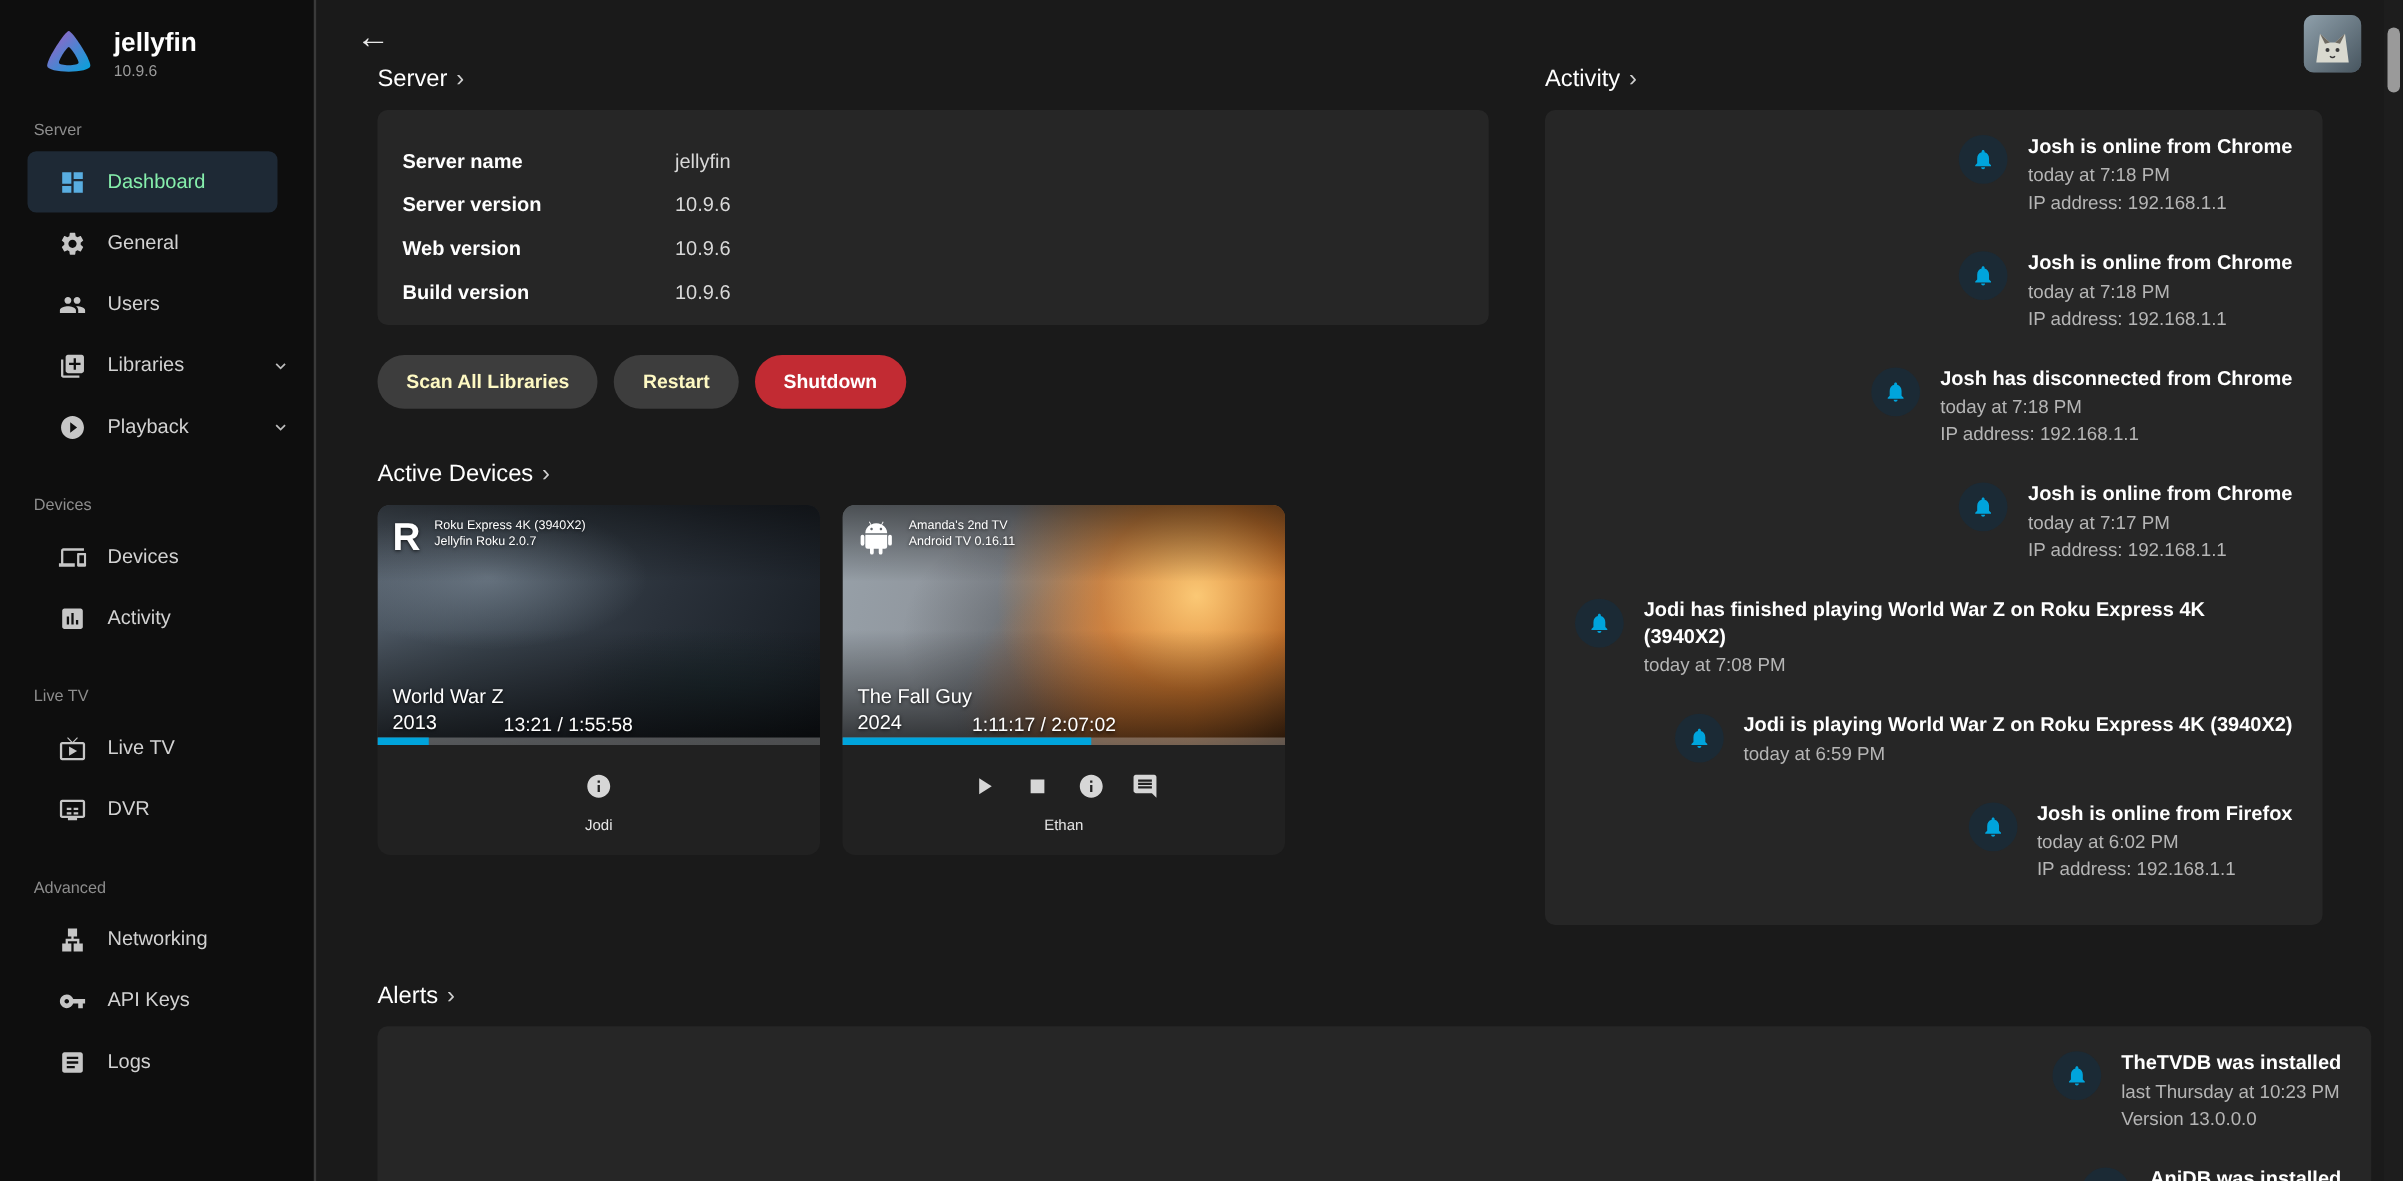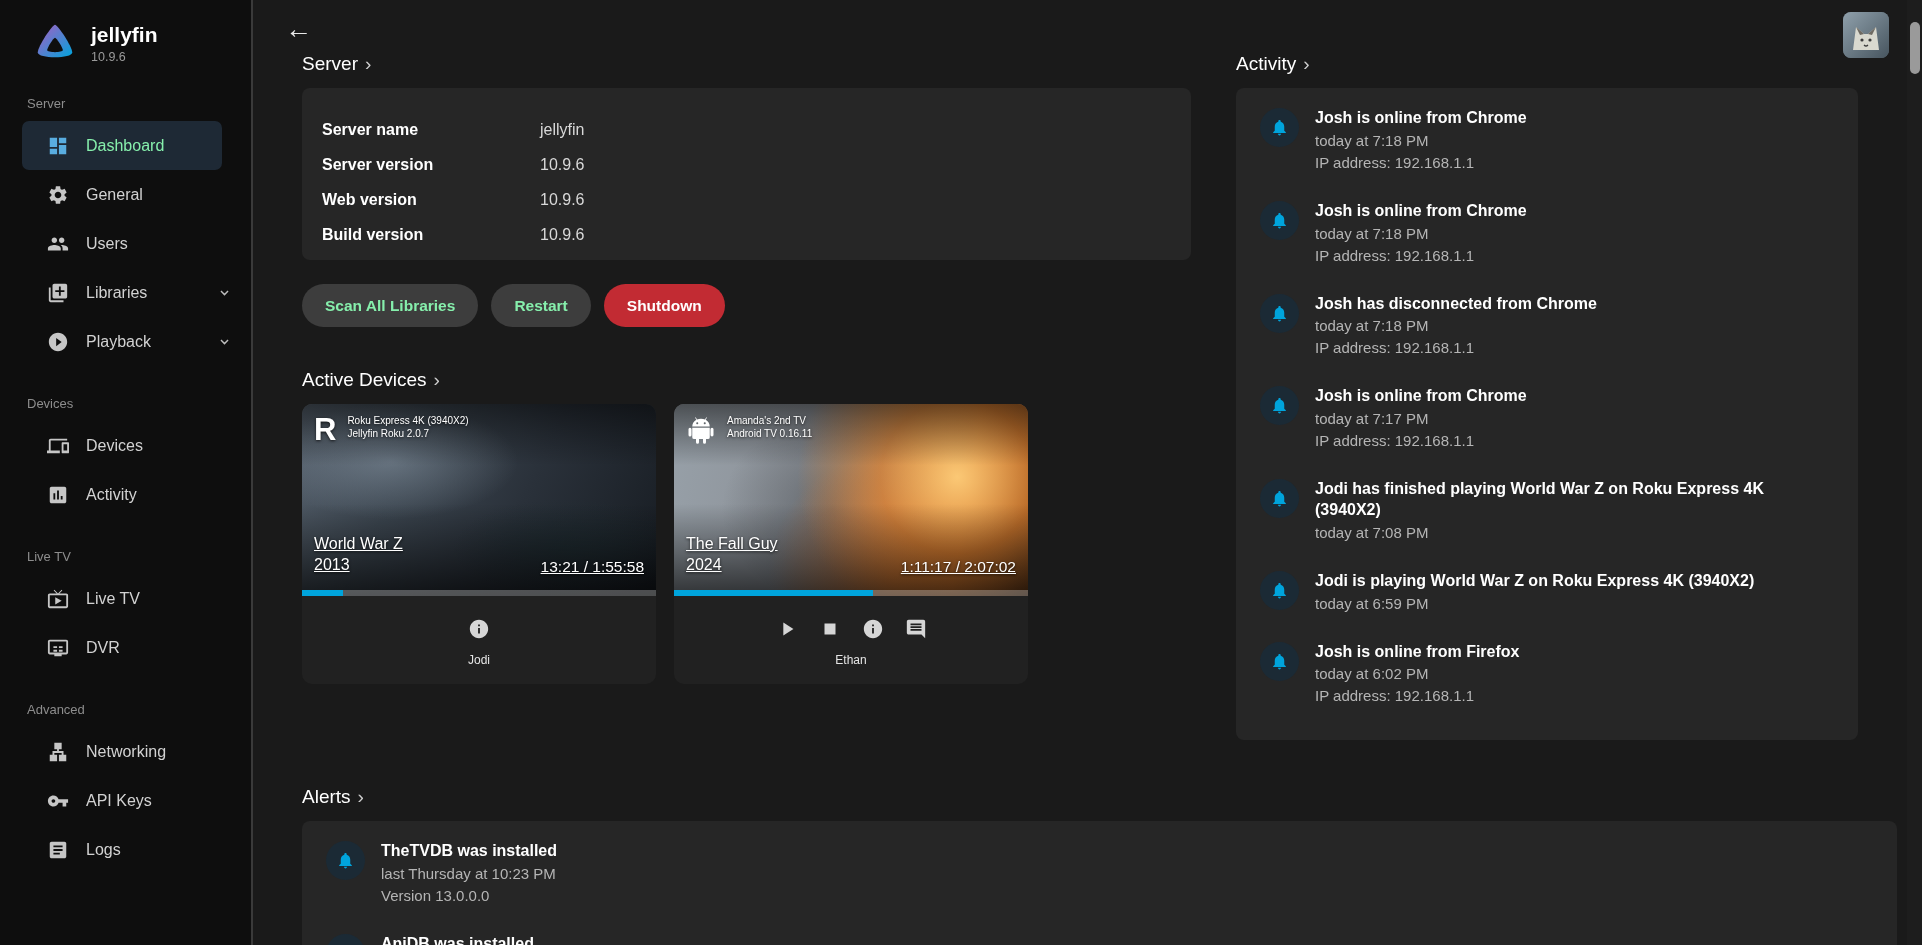--- a/index.html
+++ b/index.html
@@ -65,21 +65,21 @@
   .card { background: #262626; border-radius: 8px; }
 
   .info-card { padding: 16px 20px; }
   .info-row { display: flex; align-items: flex-end; height: 35px; font-size: 16px; }
   .info-label { width: 218px; font-weight: 700; flex: none; }
   .info-value { color: #d8d8d8; }
 
   .actions { display: flex; gap: 13px; margin-top: 24px; }
   .btn {
     height: 43px; padding: 0 23px; border: none; border-radius: 22px;
-    background: #3d3d3d; color: #86efac; font-size: 15.5px; font-weight: 700;
+    background: #3d3d3d; color: #fef9c3; font-size: 15.5px; font-weight: 700;
     font-family: inherit; cursor: pointer;
   }
   .btn.danger { background: #c22b33; color: #fff; }
 
   .devices-section { margin-top: 42px; }
   .device-cards { display: flex; gap: 18px; }
   .device-card { width: 354px; background: #212121; border-radius: 10px; overflow: hidden; }
   .device-art { height: 192px; position: relative; }
   .art-wwz { background:
     radial-gradient(ellipse 60% 50% at 25% 30%, rgba(150,165,180,.45), transparent 60%),
@@ -89,33 +89,33 @@
     radial-gradient(circle at 80% 38%, rgba(255,205,120,.95), rgba(240,140,50,.6) 25%, transparent 52%),
     radial-gradient(circle at 62% 90%, rgba(255,120,30,.5), transparent 45%),
     radial-gradient(ellipse 45% 70% at 45% 55%, rgba(90,95,100,.8), transparent 70%),
     linear-gradient(100deg, #97a0a8 0%, #8d9299 35%, #a67a52 65%, #b06a33 80%, #5d3418 100%); }
   .art-shade { position: absolute; inset: 0;
     background: linear-gradient(180deg, rgba(0,0,0,.5) 0%, rgba(0,0,0,0) 32%, rgba(0,0,0,0) 52%, rgba(0,0,0,.68) 100%); }
   .art-top { position: absolute; top: 0; left: 0; right: 0; padding: 10px 12px; display: flex; gap: 11px; align-items: flex-start; }
   .platform-glyph { font-size: 31px; font-weight: 700; line-height: 1; color: #fff; text-shadow: 0 1px 3px rgba(0,0,0,.7); }
   .platform-svg { width: 30px; height: 30px; flex: none; }
   .device-lines { font-size: 10px; line-height: 1.32; text-shadow: 0 1px 3px rgba(0,0,0,.7); }
-  .art-bottom { position: absolute; left: 0; right: 0; bottom: 20px; padding: 0 12px;
-    display: flex; justify-content: space-between; align-items: flex-end; text-shadow: 0 1px 3px rgba(0,0,0,.8); text-decoration: underline; }
+  .art-bottom { position: absolute; left: 0; right: 0; bottom: 6px; padding: 0 12px;
+    display: flex; align-items: flex-end; text-shadow: 0 1px 3px rgba(0,0,0,.8); }
   .media-title-block { font-size: 16px; line-height: 1.35; }
   .media-time { font-size: 15.5px; }
   .progress { position: absolute; left: 0; right: 0; bottom: 0; height: 6px; background: rgba(255,255,255,.28); }
   .progress-fill { height: 100%; background: #00a4dc; }
   .device-controls { display: flex; justify-content: center; align-items: center; gap: 21px; margin-top: 22px; height: 22px; }
   .ctrl { background: none; border: none; cursor: pointer; color: #d6d6d6; width: 22px; height: 22px; padding: 0; }
   .ctrl svg { width: 100%; height: 100%; fill: currentColor; display: block; }
   .device-user { text-align: center; font-size: 12px; color: #e5e5e5; margin: 13px 0 17px; }
 
   .activity-card { padding: 20px 24px 6px; }
-  .feed-item { display: flex; gap: 16px; margin-bottom: 28px; }
+  .feed-item { display: flex; gap: 16px; margin-bottom: 28px; justify-content: flex-end; }
   .feed-bell {
     width: 39px; height: 39px; border-radius: 50%; background: #1b2a35; flex: none;
     display: flex; align-items: center; justify-content: center;
   }
   .feed-bell svg { width: 19px; height: 19px; fill: #00a4dc; }
   .feed-title { font-size: 16px; font-weight: 700; line-height: 1.3; }
   .feed-time, .feed-detail { font-size: 15px; color: #b5b5b5; line-height: 1.4; margin-top: 1px; }
 
   .alerts-section { margin-top: 46px; padding: 0 10px 0 47px; }
   .alerts-card { padding: 20px 24px; height: 210px; }

